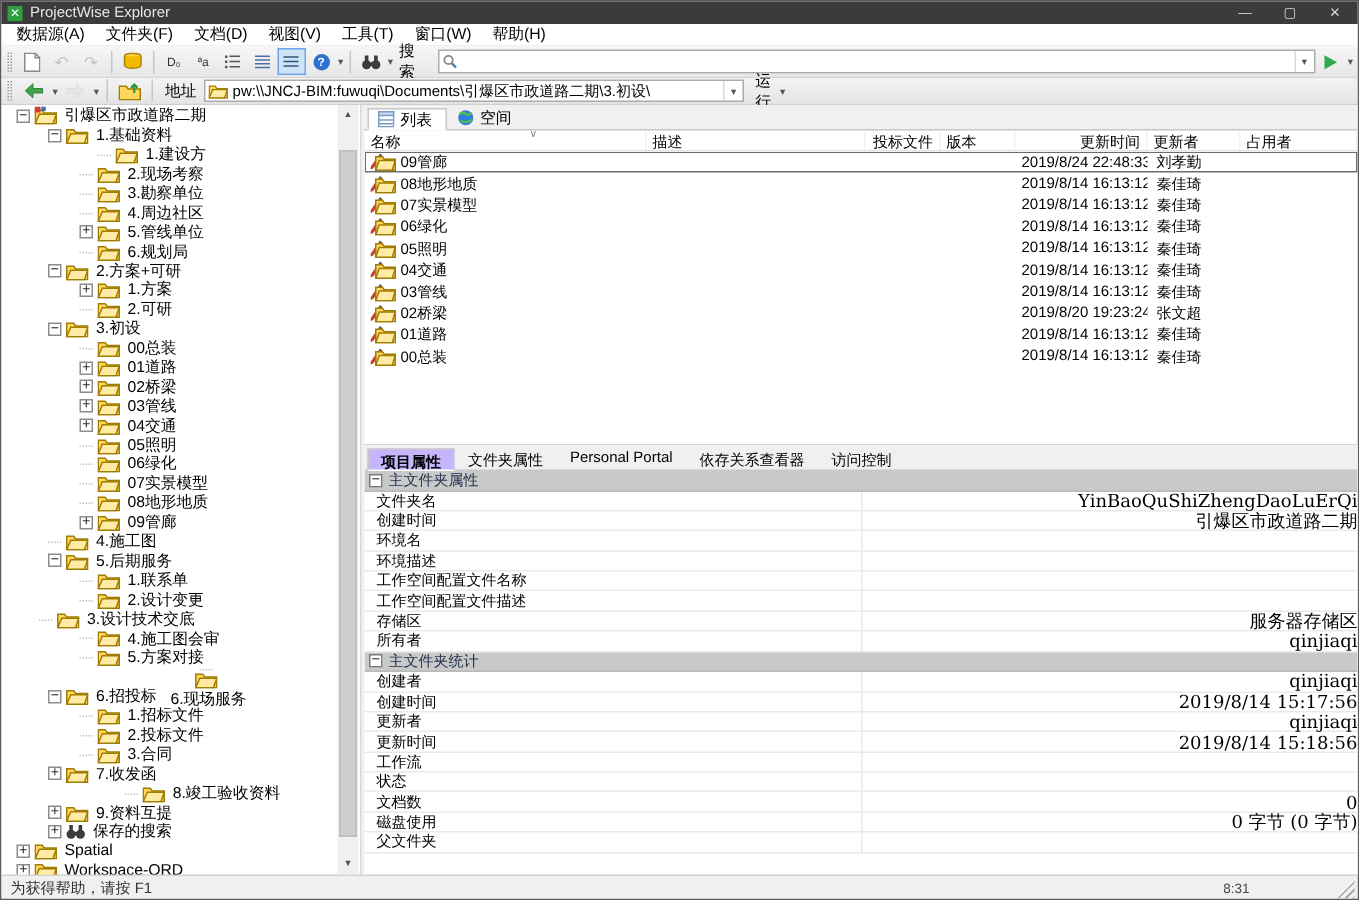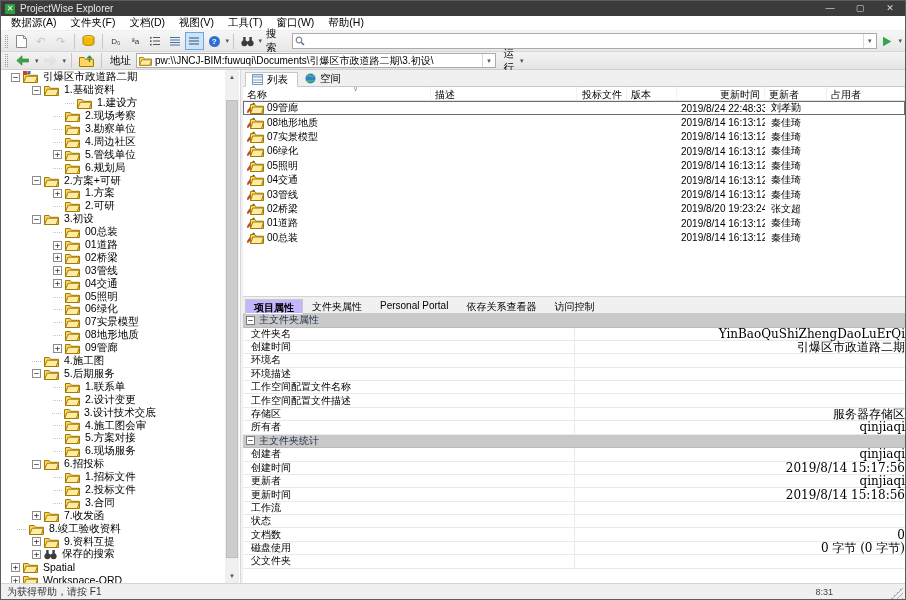--- a/index.html
+++ b/index.html
@@ -514,21 +514,21 @@
           <div class="tree-row" style="padding-left: 52px;">
             <span class="exp-spacer"></span>
             <span class="tree-icon">
               <svg width="15" height="12" viewBox="0 0 15 12">
                 <path d="M.5 2.5h4.6l1.4 1.8h8V11.5H.5z" fill="#FFD75E" stroke="#A07C00"></path>
                 <path d="M3.2 5.2h11.3L12.3 11.5H.5z" fill="#FFEBA6" stroke="#A07C00"></path>
               </svg>
             </span>
             <span class="tree-label">2.设计变更</span>
           </div>
-          <div class="tree-row" style="padding-left: 51px;">
+          <div class="tree-row" style="padding-left: 25px;">
             <span class="exp-spacer"></span>
             <span class="tree-icon">
               <svg width="15" height="12" viewBox="0 0 15 12">
                 <path d="M.5 2.5h4.6l1.4 1.8h8V11.5H.5z" fill="#FFD75E" stroke="#A07C00"></path>
                 <path d="M3.2 5.2h11.3L12.3 11.5H.5z" fill="#FFEBA6" stroke="#A07C00"></path>
               </svg>
             </span>
             <span class="tree-label">3.设计技术交底</span>
           </div>
           <div class="tree-row" style="padding-left: 52px;">
@@ -544,21 +544,21 @@
           <div class="tree-row" style="padding-left: 52px;">
             <span class="exp-spacer"></span>
             <span class="tree-icon">
               <svg width="15" height="12" viewBox="0 0 15 12">
                 <path d="M.5 2.5h4.6l1.4 1.8h8V11.5H.5z" fill="#FFD75E" stroke="#A07C00"></path>
                 <path d="M3.2 5.2h11.3L12.3 11.5H.5z" fill="#FFEBA6" stroke="#A07C00"></path>
               </svg>
             </span>
             <span class="tree-label">5.方案对接</span>
           </div>
-          <div class="tree-row" style="padding-left: 52px;">
+          <div class="tree-row" style="padding-left: 52px; flex-direction: column;">
             <span class="exp-spacer"></span>
             <span class="tree-icon">
               <svg width="15" height="12" viewBox="0 0 15 12">
                 <path d="M.5 2.5h4.6l1.4 1.8h8V11.5H.5z" fill="#FFD75E" stroke="#A07C00"></path>
                 <path d="M3.2 5.2h11.3L12.3 11.5H.5z" fill="#FFEBA6" stroke="#A07C00"></path>
               </svg>
             </span>
             <span class="tree-label">6.现场服务</span>
           </div>
           <div class="tree-row" style="padding-left: 31px;">
@@ -604,21 +604,21 @@
           <div class="tree-row" style="padding-left: 31px;">
             <span class="exp">+</span>
             <span class="tree-icon">
               <svg width="15" height="12" viewBox="0 0 15 12">
                 <path d="M.5 2.5h4.6l1.4 1.8h8V11.5H.5z" fill="#FFD75E" stroke="#A07C00"></path>
                 <path d="M3.2 5.2h11.3L12.3 11.5H.5z" fill="#FFEBA6" stroke="#A07C00"></path>
               </svg>
             </span>
             <span class="tree-label">7.收发函</span>
           </div>
-          <div class="tree-row" style="padding-left: 16px;">
+          <div class="tree-row" style="padding-left: 46px; justify-content: center;">
             <span class="exp-spacer"></span>
             <span class="tree-icon">
               <svg width="15" height="12" viewBox="0 0 15 12">
                 <path d="M.5 2.5h4.6l1.4 1.8h8V11.5H.5z" fill="#FFD75E" stroke="#A07C00"></path>
                 <path d="M3.2 5.2h11.3L12.3 11.5H.5z" fill="#FFEBA6" stroke="#A07C00"></path>
               </svg>
             </span>
             <span class="tree-label">8.竣工验收资料</span>
           </div>
           <div class="tree-row" style="padding-left: 31px;">

